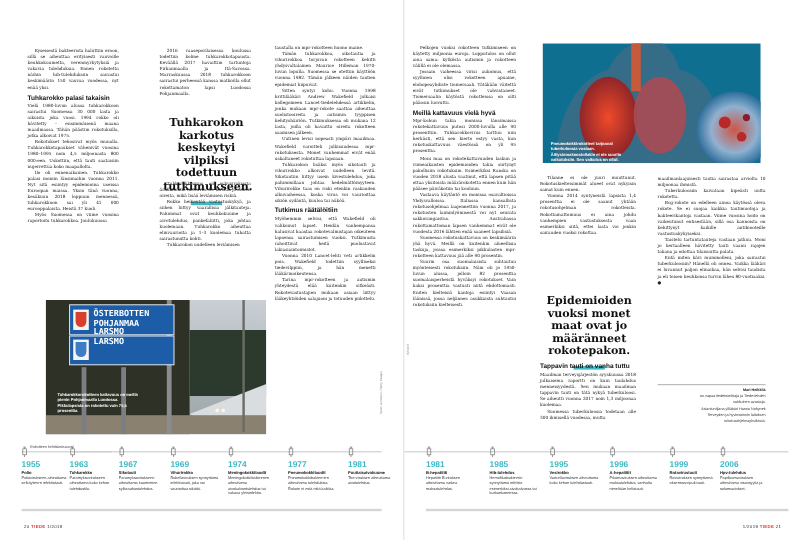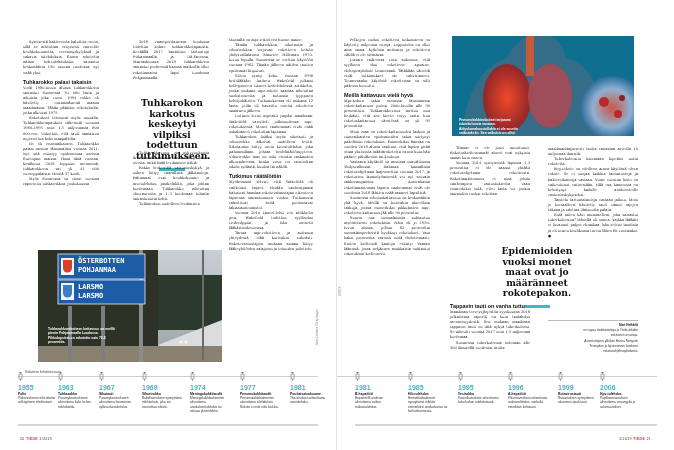--- a/index.html
+++ b/index.html
@@ -97,21 +97,21 @@
       <path d="M25,10 h9 v8 a4.5,4.5 0 0 1 -9,0z" fill="#d8402c"></path>
       <rect x="23" y="33" width="13" height="17" fill="#f4f4f4"></rect>
       <path d="M25,35 h9 v8 a4.5,4.5 0 0 1 -9,0z" fill="#3d7dc4"></path>
       <circle cx="143" cy="92" r="1.6" fill="#fff6d8"></circle>
       <circle cx="148" cy="92" r="1.6" fill="#fff6d8"></circle>
     </svg>
     <div style="position:absolute; left:40px; top:7px; font-family:'DejaVu Sans Mono', monospace; color:#fff; font-size:7px; line-height:8.5px; font-weight:bold;">
       <div>ÖSTERBOTTEN</div>
       <div>POHJANMAA</div>
     </div>
-    <div style="position:absolute; left:40px; top:33px; font-family:'DejaVu Sans Mono', monospace; color:#fff; font-size:7px; line-height:8.5px; font-weight:bold;">
+    <div style="position:absolute; left:40px; top:22px; font-family:'DejaVu Sans Mono', monospace; color:#fff; font-size:7px; line-height:8.5px; font-weight:bold;">
       <div>LARSMO</div>
       <div>LARSMO</div>
     </div>
     <div class="caption" style="left:10px; top:77px; width:70px;">Tuhkarokkorokotteen kattavuus on meillä pienin Pohjanmaalla Luodossa. Pikkulapsista on rokotettu vain 75,5 prosenttia.</div>
   </div>
 
   <div class="folio" style="left:20px; top:437px;">
     <span>20</span>
     <span class="brand">TIEDE</span>
     <span>1/2019</span>
@@ -155,21 +155,21 @@
       <circle cx="170" cy="62" r="3" fill="#8a1f2a"></circle>
     </svg>
     <div class="caption" style="left:7px; top:82px; width:60px;">Pneumokokkirokotteet tarjoavat tuberkuloosia vastaan. Äitiyslomakoostollakin ei ole suuriin vaikutuksiin. Sen vaikutus on ollut.</div>
   </div>
 
   <div class="col" style="left:113px; top:146px; width:80px;">
     <p>Tilanne ei ole juuri muuttunut. Rokotuskielteisimmät alueet ovat nykyisin samat kuin ennen.</p>
     <p>Vuonna 2014 syntyneistä lapsista 1,4 prosenttia ei ole saanut yhtään rokotusohjelman rokotteista. Rokottamattomuus ei aina johdu vanhempien vastustuksesta vaan esimerkiksi siitä, ettei lasta voi jonkin sairauden vuoksi rokottaa.</p>
   </div>
 
-  <div class="pull" style="left:113px; top:246px; width:82px;margin-left:46px;">
+  <div class="pull" style="left:113px; top:246px; width:82px;">
     <div>Epidemioiden vuoksi monet maat ovat jo määränneet rokotepakon.</div>
     <div class="bar"></div>
   </div>
 
   <div class="col" style="left:113px; top:300px; width:80px;">
     <h3>Tappavin tauti on vanha tuttu</h3>
     <p class="noindent">Maailman terveysjärjestön syyskuussa 2018 julkaisema raportti on kuin taulahdus menneisyydestä. Sen mukaan maailman tappavin tauti on tätä nykyä tuberkuloosi. Se aiheutti vuonna 2017 noin 1,3 miljoonaa kuolemaa.</p>
     <p>Suomessa tuberkuloosia todetaan alle 300 ihmisellä vuodessa, mutta</p>
   </div>
 

